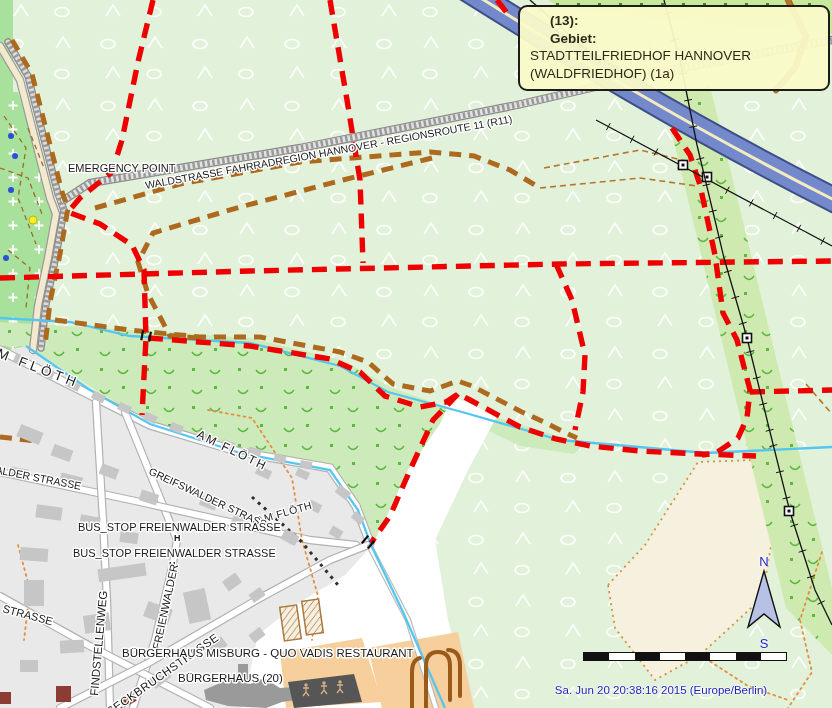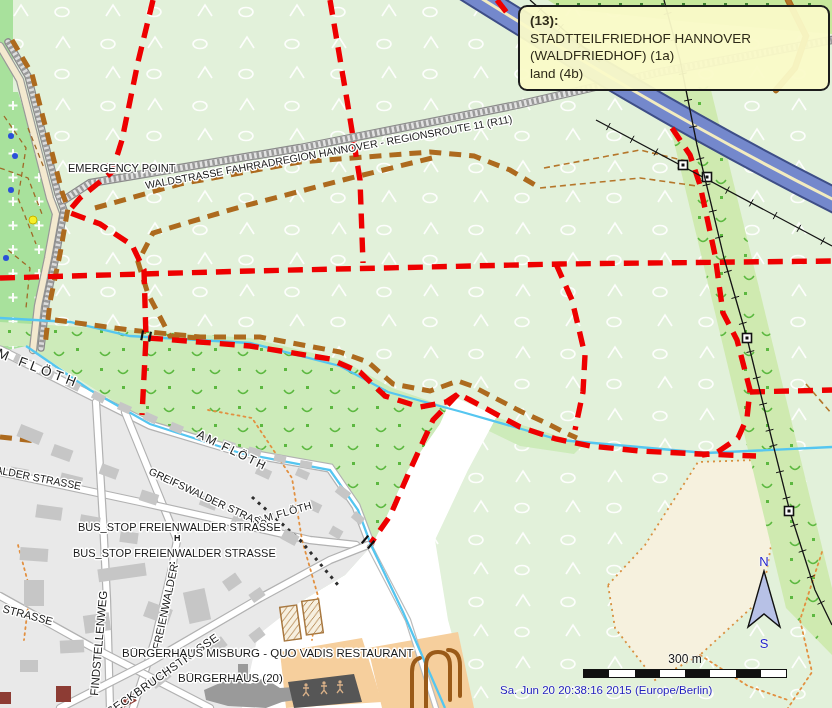--- a/index.html
+++ b/index.html
@@ -4,31 +4,31 @@
 <style>
   html,body{margin:0;padding:0;background:#fff;}
   .stage{position:relative;width:832px;height:708px;overflow:hidden;
          font-family:"Liberation Sans",sans-serif;background:#e2f1da;}
   .stage svg.map{position:absolute;left:0;top:0;}
   .lbl{paint-order:stroke;stroke:#ffffff;stroke-width:2.8px;stroke-linejoin:round;
        fill:#1a1a1a;font-family:"Liberation Sans",sans-serif;}
   .tooltip{position:absolute;left:518px;top:5px;width:288px;
            background:rgba(250,250,200,0.95);border:2px solid #1c1c1c;border-radius:9px;
            padding:5px 10px 7px 10px;font-size:13.5px;line-height:17.5px;color:#2e2a18;}
-  .tooltip .b{font-weight:bold;}
+  .tooltip .b{font-weight:bold;margin-left:20px;}
   .compass{position:absolute;left:736px;top:554px;width:56px;text-align:center;
            color:#2222cc;font-size:13px;}
   .compass .dir{text-shadow:0 0 2px #fff,0 0 2px #fff;}
   .scalebar{position:absolute;left:583px;top:652px;width:204px;}
   .scalebar .sl{ text-align:center;font-size:12px;color:#111;
            text-shadow:0 0 2px #fff,0 0 2px #fff,0 0 2px #fff;margin-bottom:3px;}
   .scalebar .bar{display:flex;height:7px;border:1px solid #111;background:#fff;}
   .scalebar .bar div{flex:1;}
   .scalebar .bar div:nth-child(odd){background:#111;}
-  .timestamp{position:absolute;left:500px;top:684px;width:322px;text-align:left;
+  .timestamp{position:absolute;left:500px;top:684px;width:322px;text-align:center;
            font-size:11.5px;color:#2222bb;text-shadow:0 0 2px #fff,0 0 2px #fff,0 0 2px #fff;}
 </style>
 </head>
 <body>
 
 <div class="stage">
 
   <svg id="map-svg" class="map" width="832" height="708" viewBox="0 0 832 708">
     <defs>
       <pattern id="trees" width="92" height="62" patternUnits="userSpaceOnUse">
@@ -271,34 +271,33 @@
       <text x="98" y="696" font-size="11.5" class="lbl" transform="rotate(-85 98 696)">FINDSTELLENWEG</text>
       <text x="160" y="650" font-size="11" class="lbl" transform="rotate(-78 160 650)">FREIENWALDER</text>
       <text x="110" y="716" font-size="11.5" letter-spacing="0.5" class="lbl" transform="rotate(-35 110 716)">SECKBRUCHSTRASSE</text>
       <text x="2" y="612" font-size="11" class="lbl" transform="rotate(15 2 612)">STRASSE</text>
       <text x="122" y="657" font-size="11.5" class="lbl">BÜRGERHAUS MISBURG - QUO VADIS RESTAURANT</text>
       <text x="178" y="682" font-size="11.5" class="lbl">BÜRGERHAUS (20)</text>
     </svg>
 
   <div class="tooltip">
     <div class="b">(13):</div>
+    <div class="b">Gebiet:</div>
     <div>STADTTEILFRIEDHOF HANNOVER (WALDFRIEDHOF) (1a)</div>
-    <div>land (4b)</div>
   </div>
 
   <div class="compass">
     <div class="dir">N</div>
     <svg width="56" height="64">
       <polygon points="28,2 12,58 28,45 44,58" fill="#b7c1e6" stroke="#111" stroke-width="1.4"></polygon>
     </svg>
     <div class="dir">S</div>
   </div>
 
   <div class="scalebar">
-    <div class="sl">300 m</div>
     <div class="bar">
       <div></div>
         <div></div>
         <div></div>
         <div></div>
         <div></div>
         <div></div>
         <div></div>
         <div></div>
     </div>

